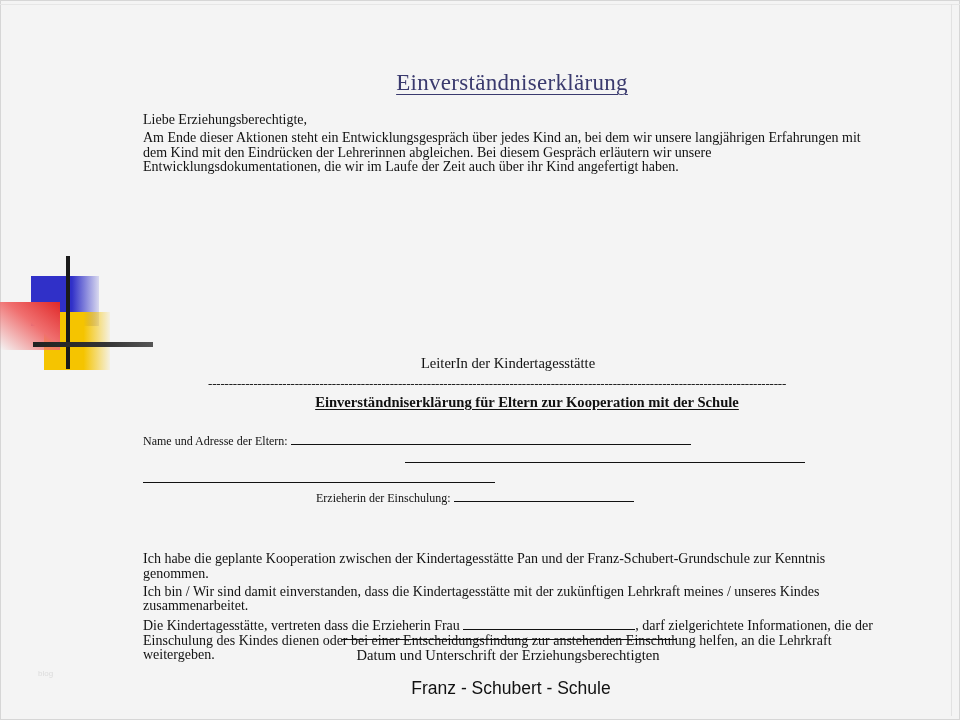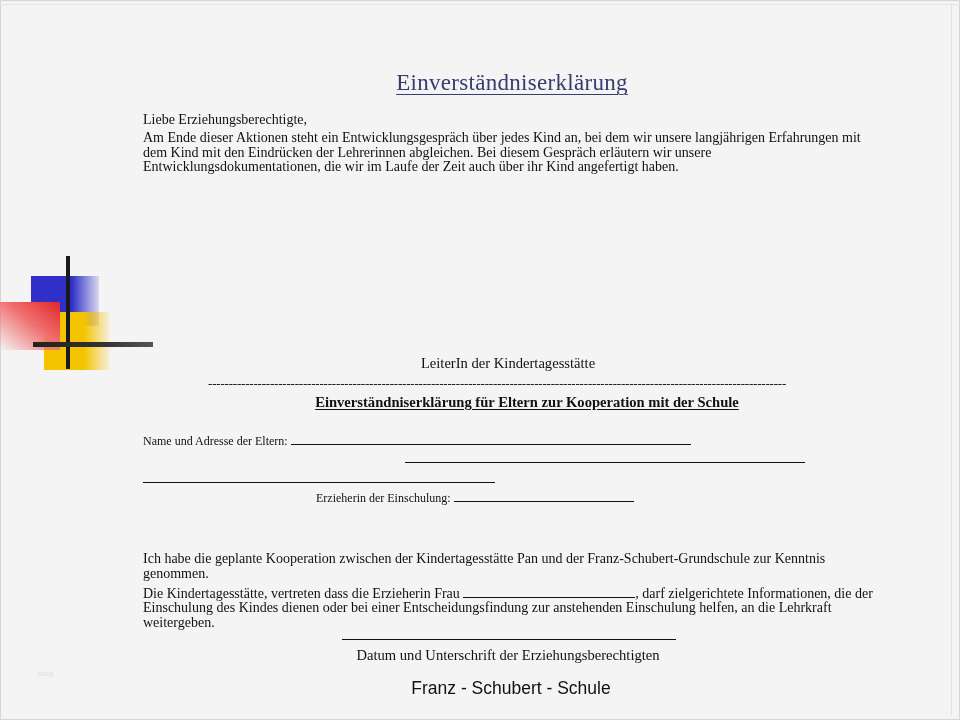--- a/index.html
+++ b/index.html
@@ -116,20 +116,21 @@
 <div class="form-row" style="top:470px;">
   <span class="blank" style="width:352px;"></span>
 </div>
 <div class="form-row" style="top:489px; left:316px;">
   <span>Erzieherin der Einschulung:</span>
   <span class="blank" style="width:180px;"></span>
 </div>
 
 <div class="body-text" style="top:508px;margin-top:44px;">
   <p>Ich habe die geplante Kooperation zwischen der Kindertagesstätte Pan und der Franz-Schubert-Grundschule zur Kenntnis genommen.</p>
+  <p>Ich bin / Wir sind damit einverstanden, dass die Kindertagesstätte mit der zukünftigen Lehrkraft meines /  unseres Kindes zusammenarbeitet.</p>
   <p>
     <span>Die Kindertagesstätte, vertreten dass die Erzieherin Frau</span>
     <span class="blank" style="width:172px;"></span><span>, darf zielgerichtete Informationen, die der Einschulung des Kindes dienen oder bei einer Entscheidungsfindung zur anstehenden Einschulung helfen, an die Lehrkraft weitergeben.</span>
   </p>
 </div>
 
 <div style="position:absolute; left:342px; top:639px; width:334px; border-bottom:1px solid #111;"></div>
 <div class="center-line" style="top:647px;">Datum und Unterschrift der Erziehungsberechtigten</div>
 
 <div class="watermark">blog</div>

